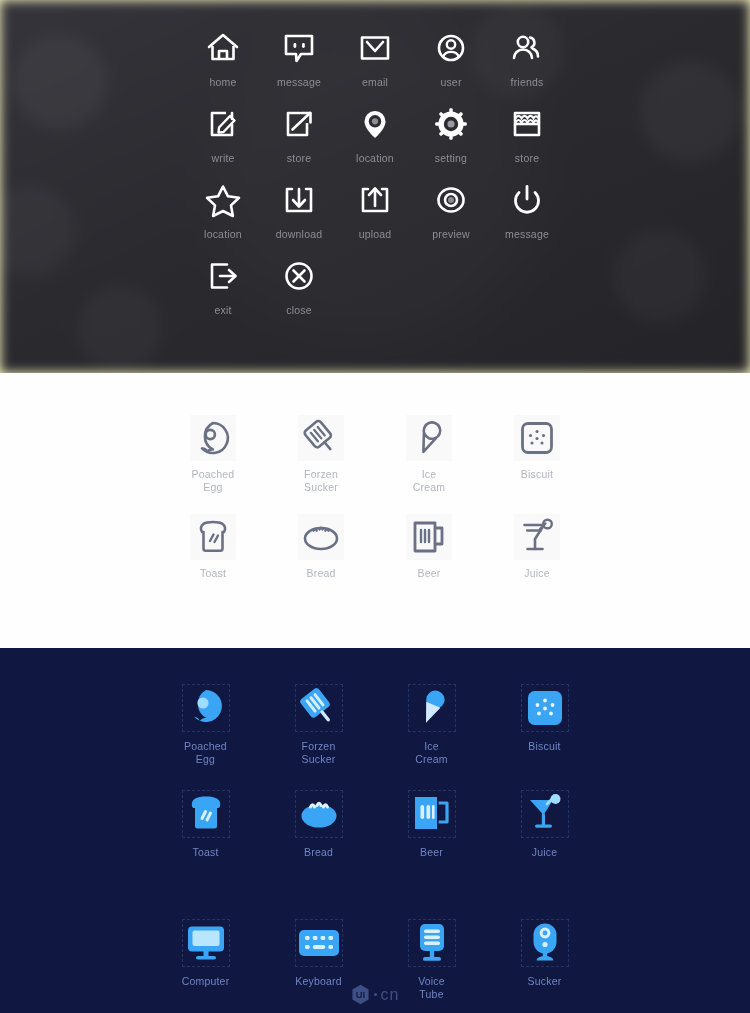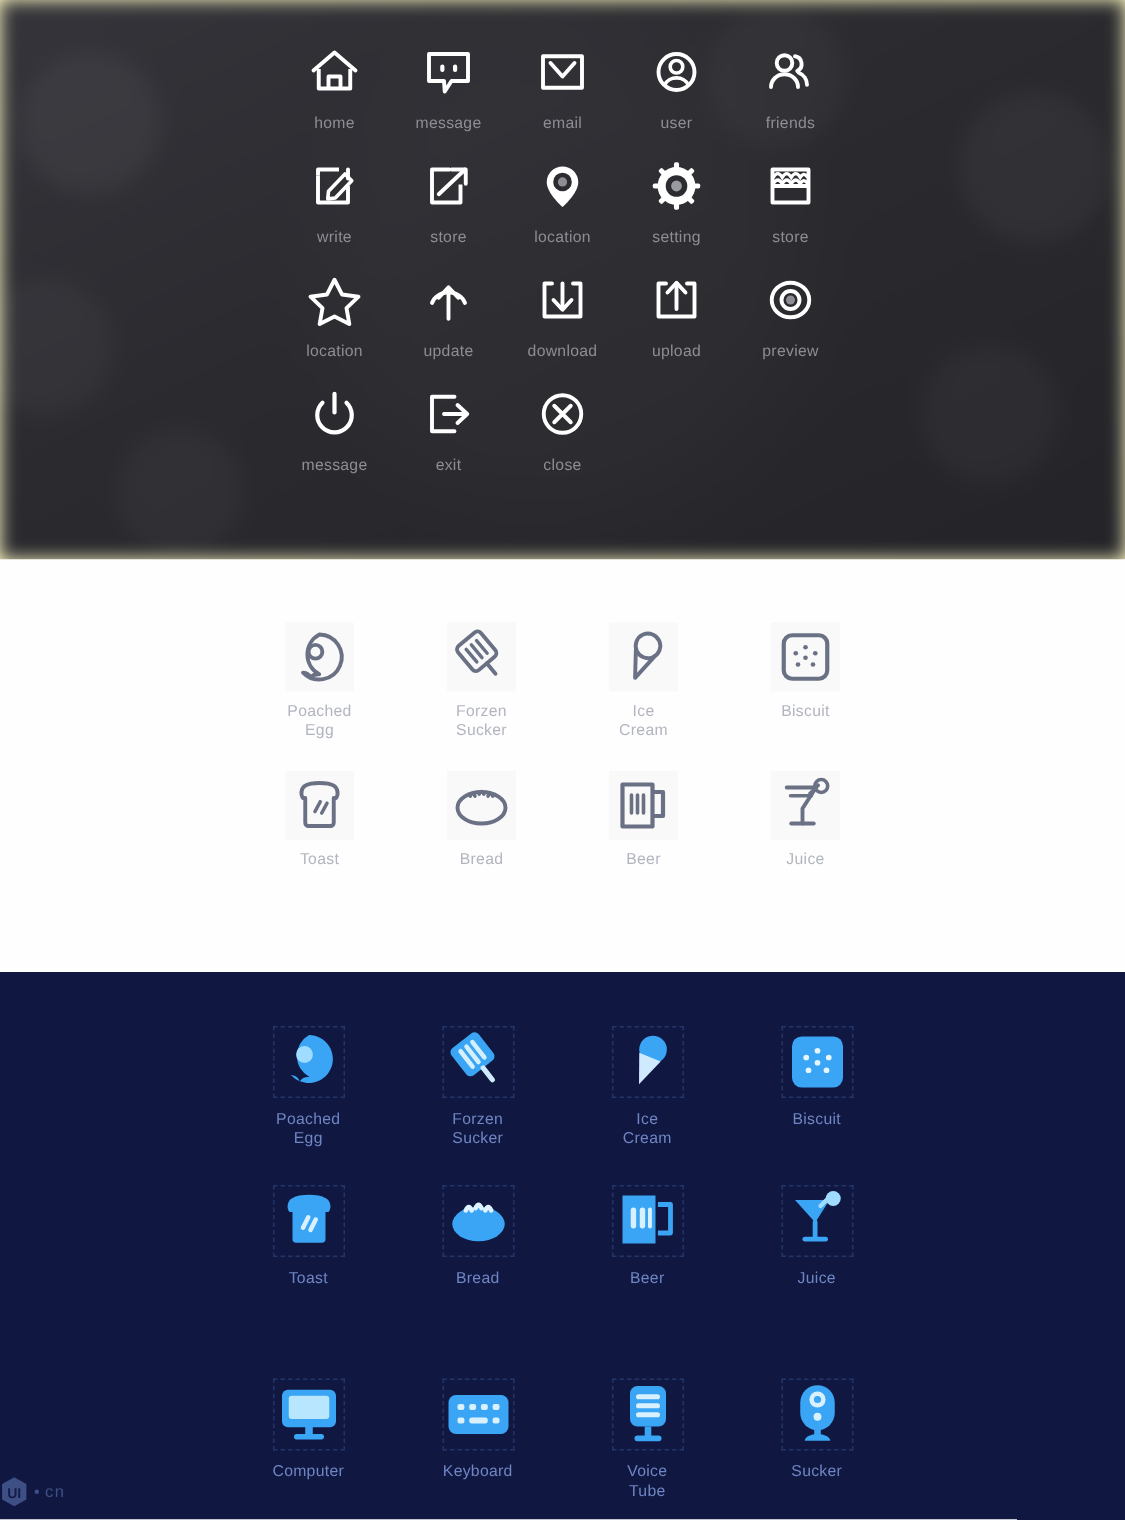--- a/index.html
+++ b/index.html
@@ -129,26 +129,26 @@
     color: #6f86c4;
     text-align: center;
     line-height: 13px;
     letter-spacing: .2px;
   }
   .nv-spacer { height: 14px; }
 
   
   .footer {
     position: absolute; left: 0; right: 0; bottom: 8px;
-    display: flex; align-items: center; 
+    display: flex; align-items: center; justify-content: center;
     gap: 4px;
   }
   .logo-hex { width: 19px; height: 21px; display: block; }
   .logo-dot { width: 3px; height: 3px; border-radius: 50%; background: #3d4f85; }
-  .logo-txt { font-size: 11px; color: #3d4f85; letter-spacing: 1px; }
+  .logo-txt { font-size: 16px; color: #3d4f85; letter-spacing: 1px; }
 </style>
 </head>
 <body>
 
 <div class="page">
 
   <div class="sec-dark">
     <div class="dark-grid">
 
       <div class="dk-cell">
@@ -257,28 +257,20 @@
         <div class="dk-lbl">store</div>
       </div>
 
       <div class="dk-cell">
         <svg class="dk-ic" viewBox="0 0 44 44">
           <path d="M22 8.5 L27 18.3 L38 19.8 L30 27.4 L31.9 38 L22 33 L12.1 38 L14 27.4 L6 19.8 L17 18.3 Z" fill="none" stroke="#fff" stroke-width="2.6" stroke-linejoin="round"></path>
         </svg>
         <div class="dk-lbl">location</div>
       </div>
 
-      <div class="dk-cell">
-        <svg class="dk-ic" viewBox="0 0 44 44">
-          <path d="M11 24 a11.5 10 0 0 1 22 0" fill="none" stroke="#fff" stroke-width="2.6" stroke-linecap="round"></path>
-          <path d="M22 34.5 L22 14" fill="none" stroke="#fff" stroke-width="2.6" stroke-linecap="round"></path>
-          <path d="M15.5 20.5 L22 13.5 L28.5 20.5" fill="none" stroke="#fff" stroke-width="2.6" stroke-linecap="round" stroke-linejoin="round"></path>
-        </svg>
-        <div class="dk-lbl">update</div>
-      </div>
 
       <div class="dk-cell">
         <svg class="dk-ic" viewBox="0 0 44 44">
           <path d="M15 11 L10 11 L10 33 L34 33 L34 11 L29 11" fill="none" stroke="#fff" stroke-width="2.6" stroke-linejoin="round" stroke-linecap="round"></path>
           <path d="M22 11 L22 28" fill="none" stroke="#fff" stroke-width="2.6" stroke-linecap="round"></path>
           <path d="M16 22 L22 28.5 L28 22" fill="none" stroke="#fff" stroke-width="2.6" stroke-linecap="round" stroke-linejoin="round"></path>
         </svg>
         <div class="dk-lbl">download</div>
       </div>
 

